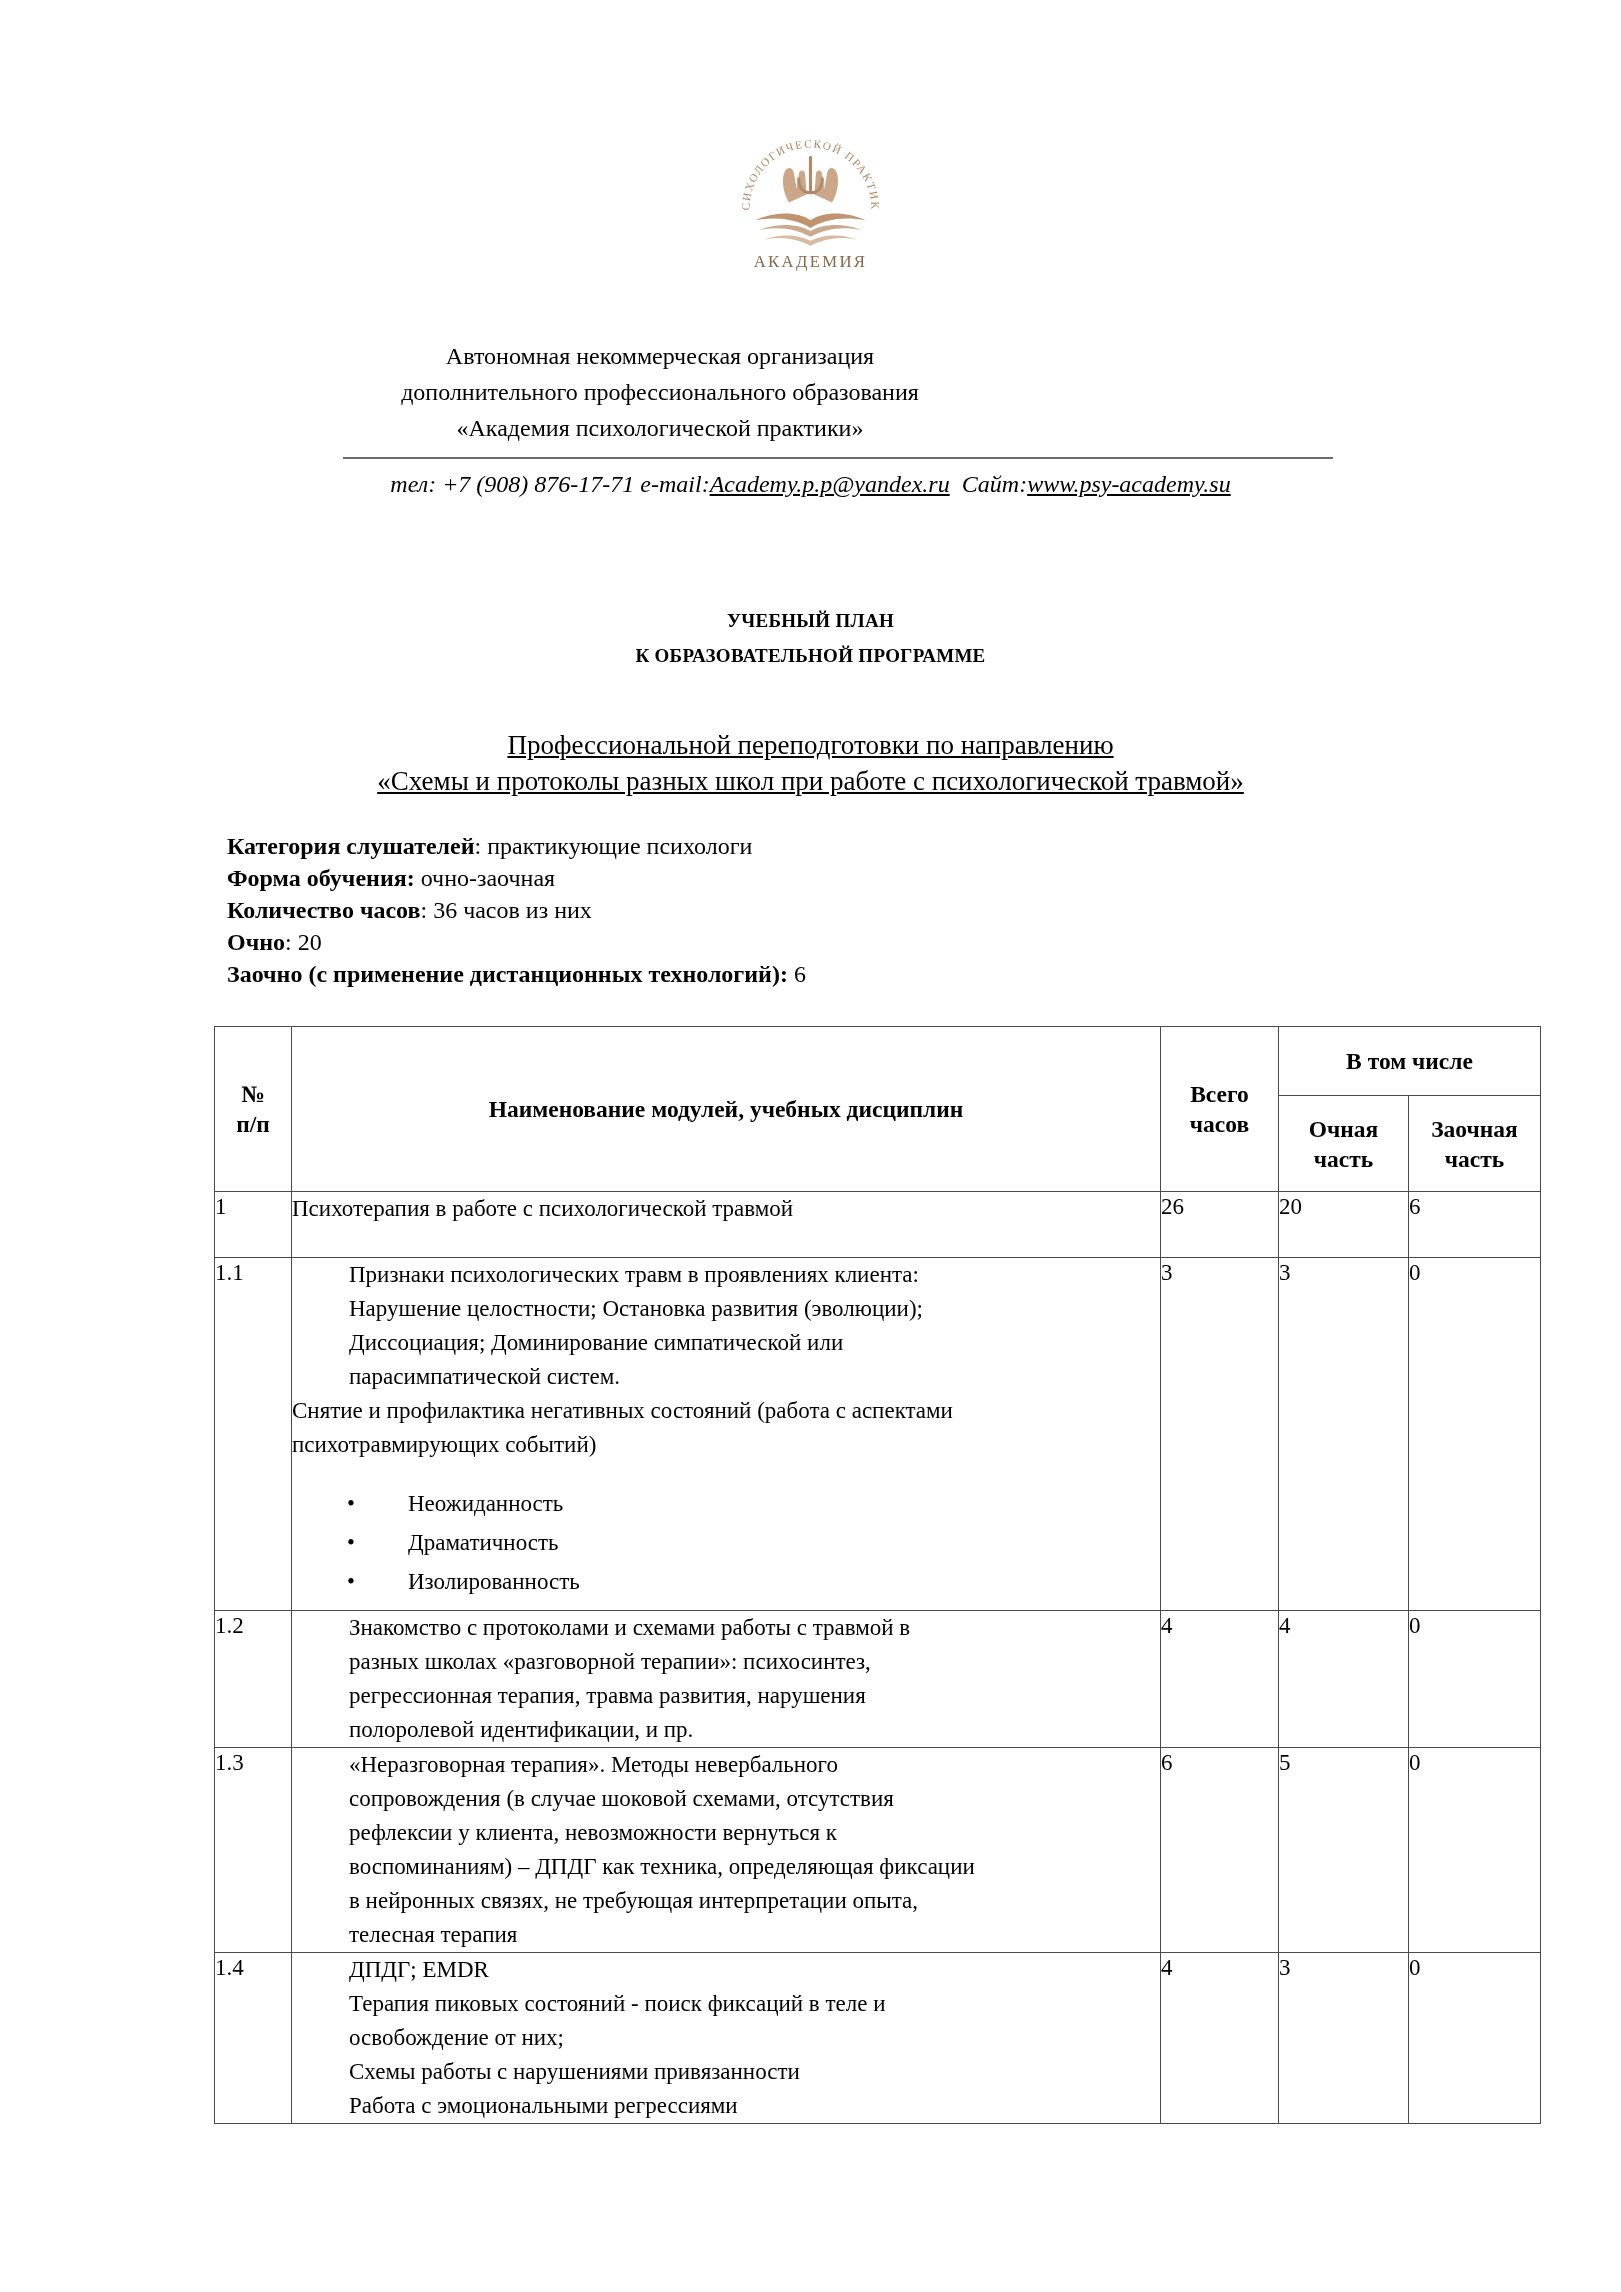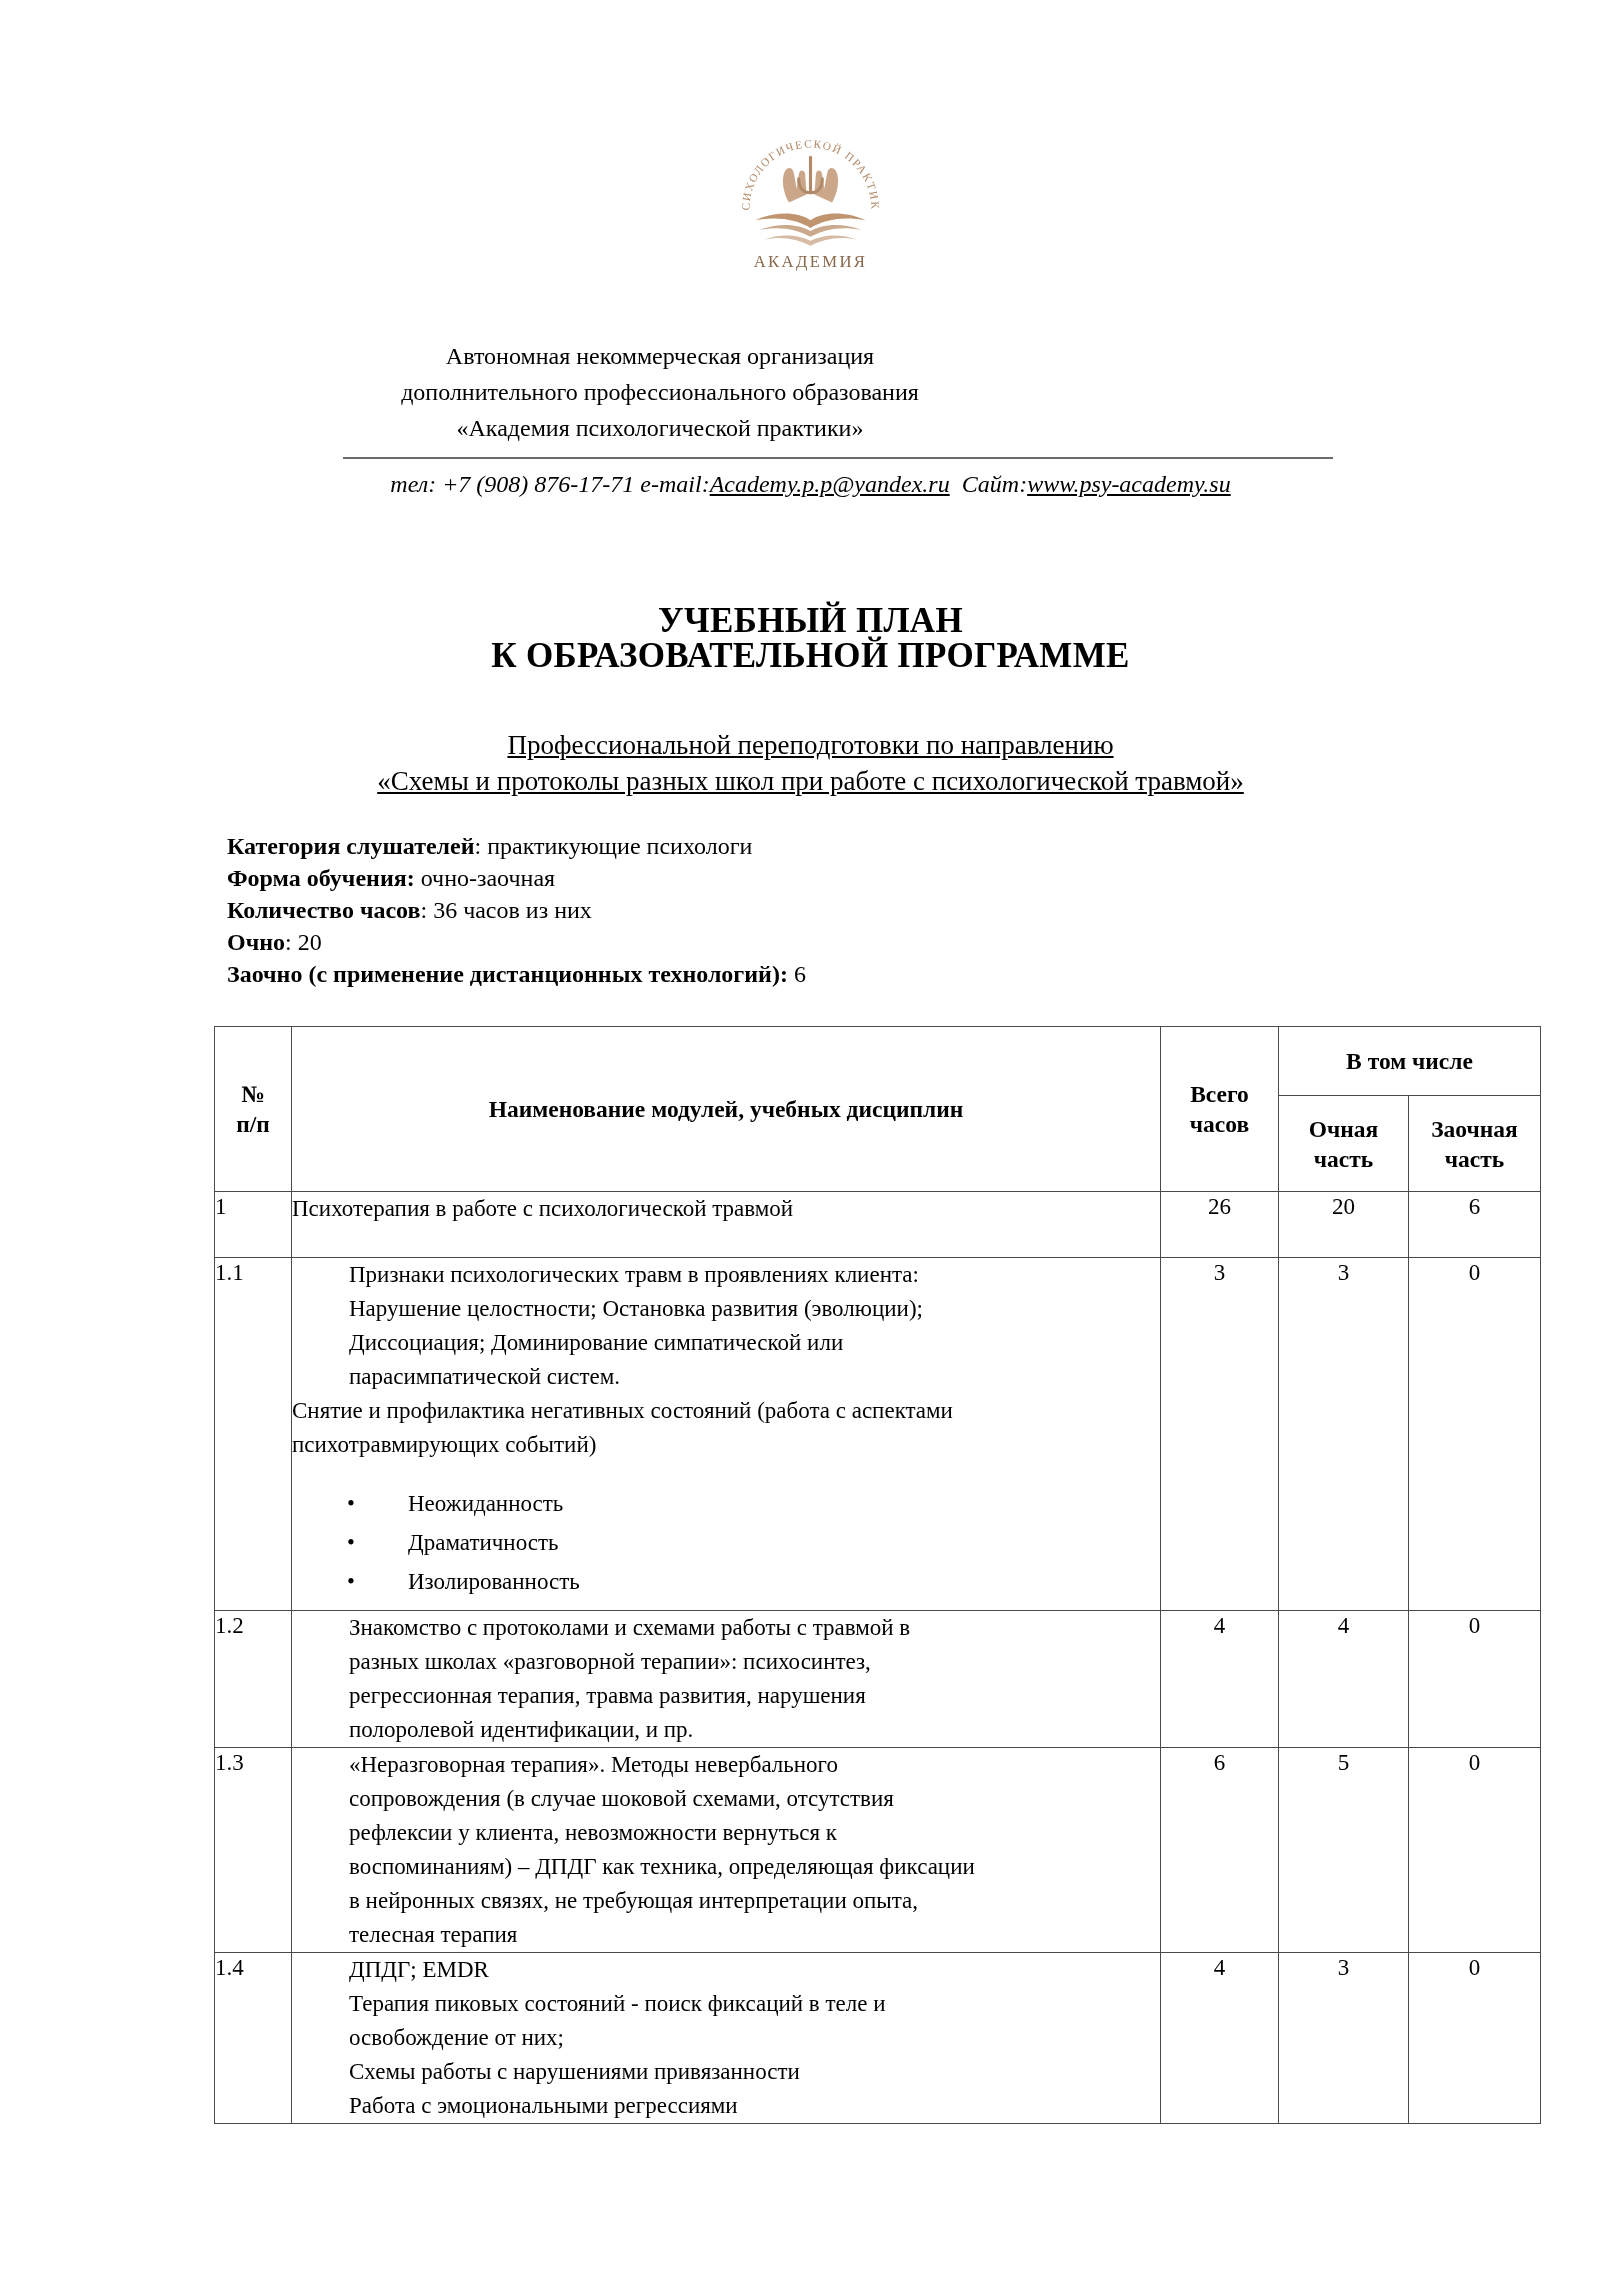--- a/index.html
+++ b/index.html
@@ -68,21 +68,21 @@
   }
   .contact u { text-decoration: underline; }
 
   
   .doc-title {
     position: absolute;
     left: 0; top: 603px;
     width: 1621px;
     text-align: center;
     font-weight: bold;
-    font-size: 35px;
+    font-size: 19px;
     line-height: 35px;
     letter-spacing: 0.3px;
   }
   .subtitle {
     position: absolute;
     left: 0; top: 727px;
     width: 1621px;
     text-align: center;
     font-size: 27px;
     line-height: 36px;
@@ -135,21 +135,20 @@
     text-align: left;
     padding: 7.8px 0 7.8px 9.8px;
     line-height: 30px;
   }
   .cell-name {
     padding: 7.8px 13.7px 7.8px 21.6px;
     line-height: 34px;
     text-align: left;
   }
   .cell-num-val {
-    text-align: center;
     padding: 7.8px 0 0 0;
     line-height: 30px;
   }
   .indent { padding-left: 57px; }
   .bullets {
     margin: 21.6px 0 9.8px 0;
     padding: 0 0 0 55px;
     list-style: none;
   }
   .bullets li {

